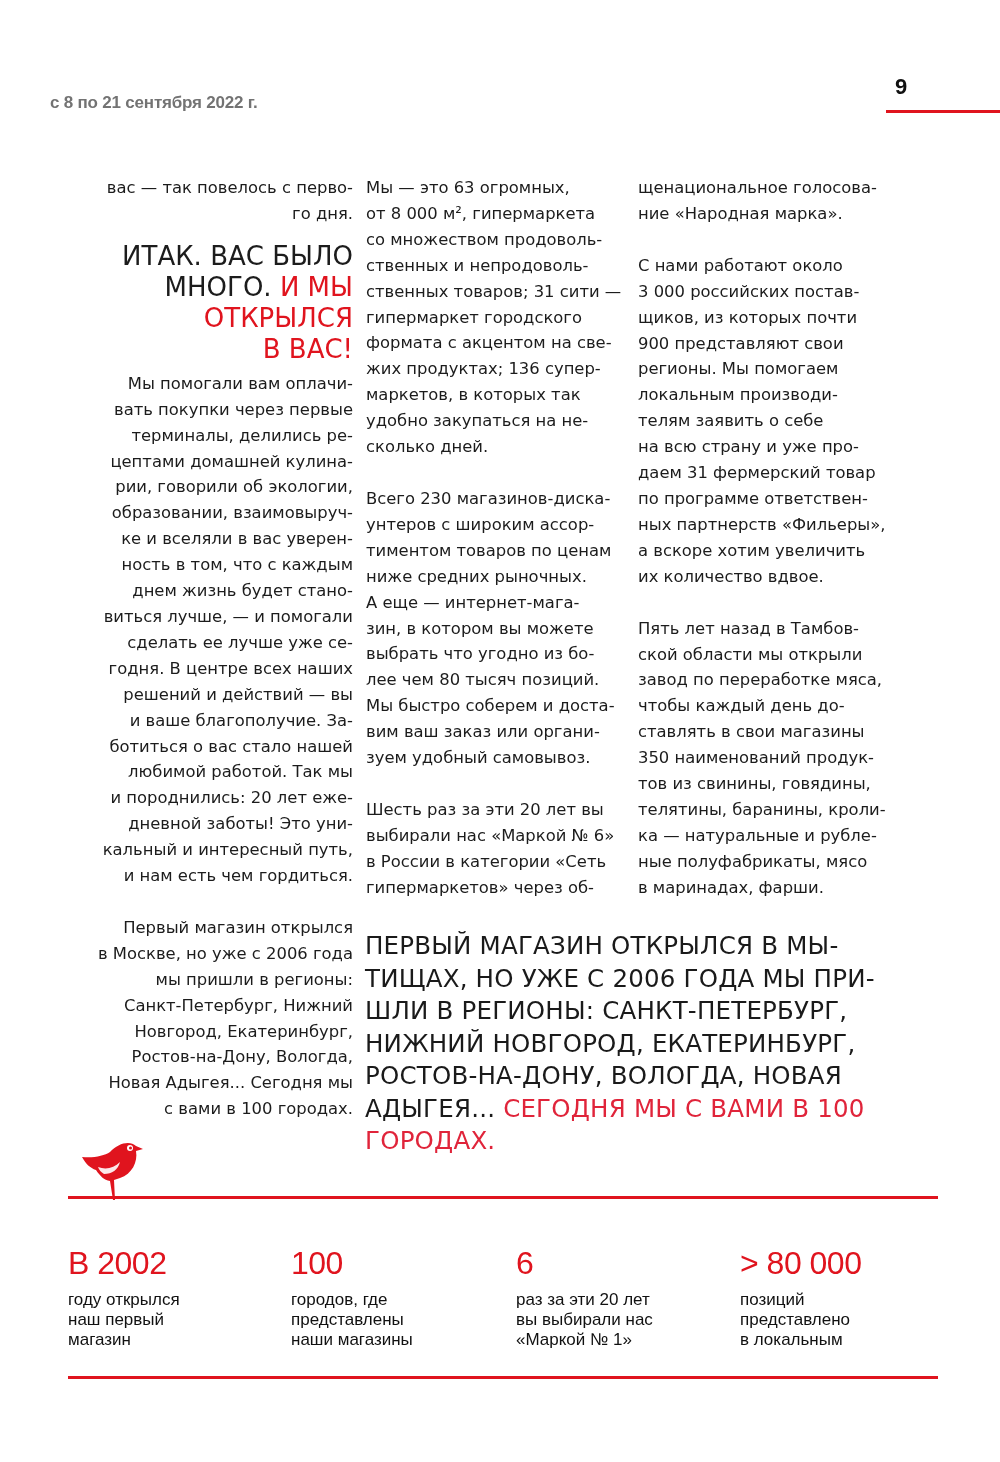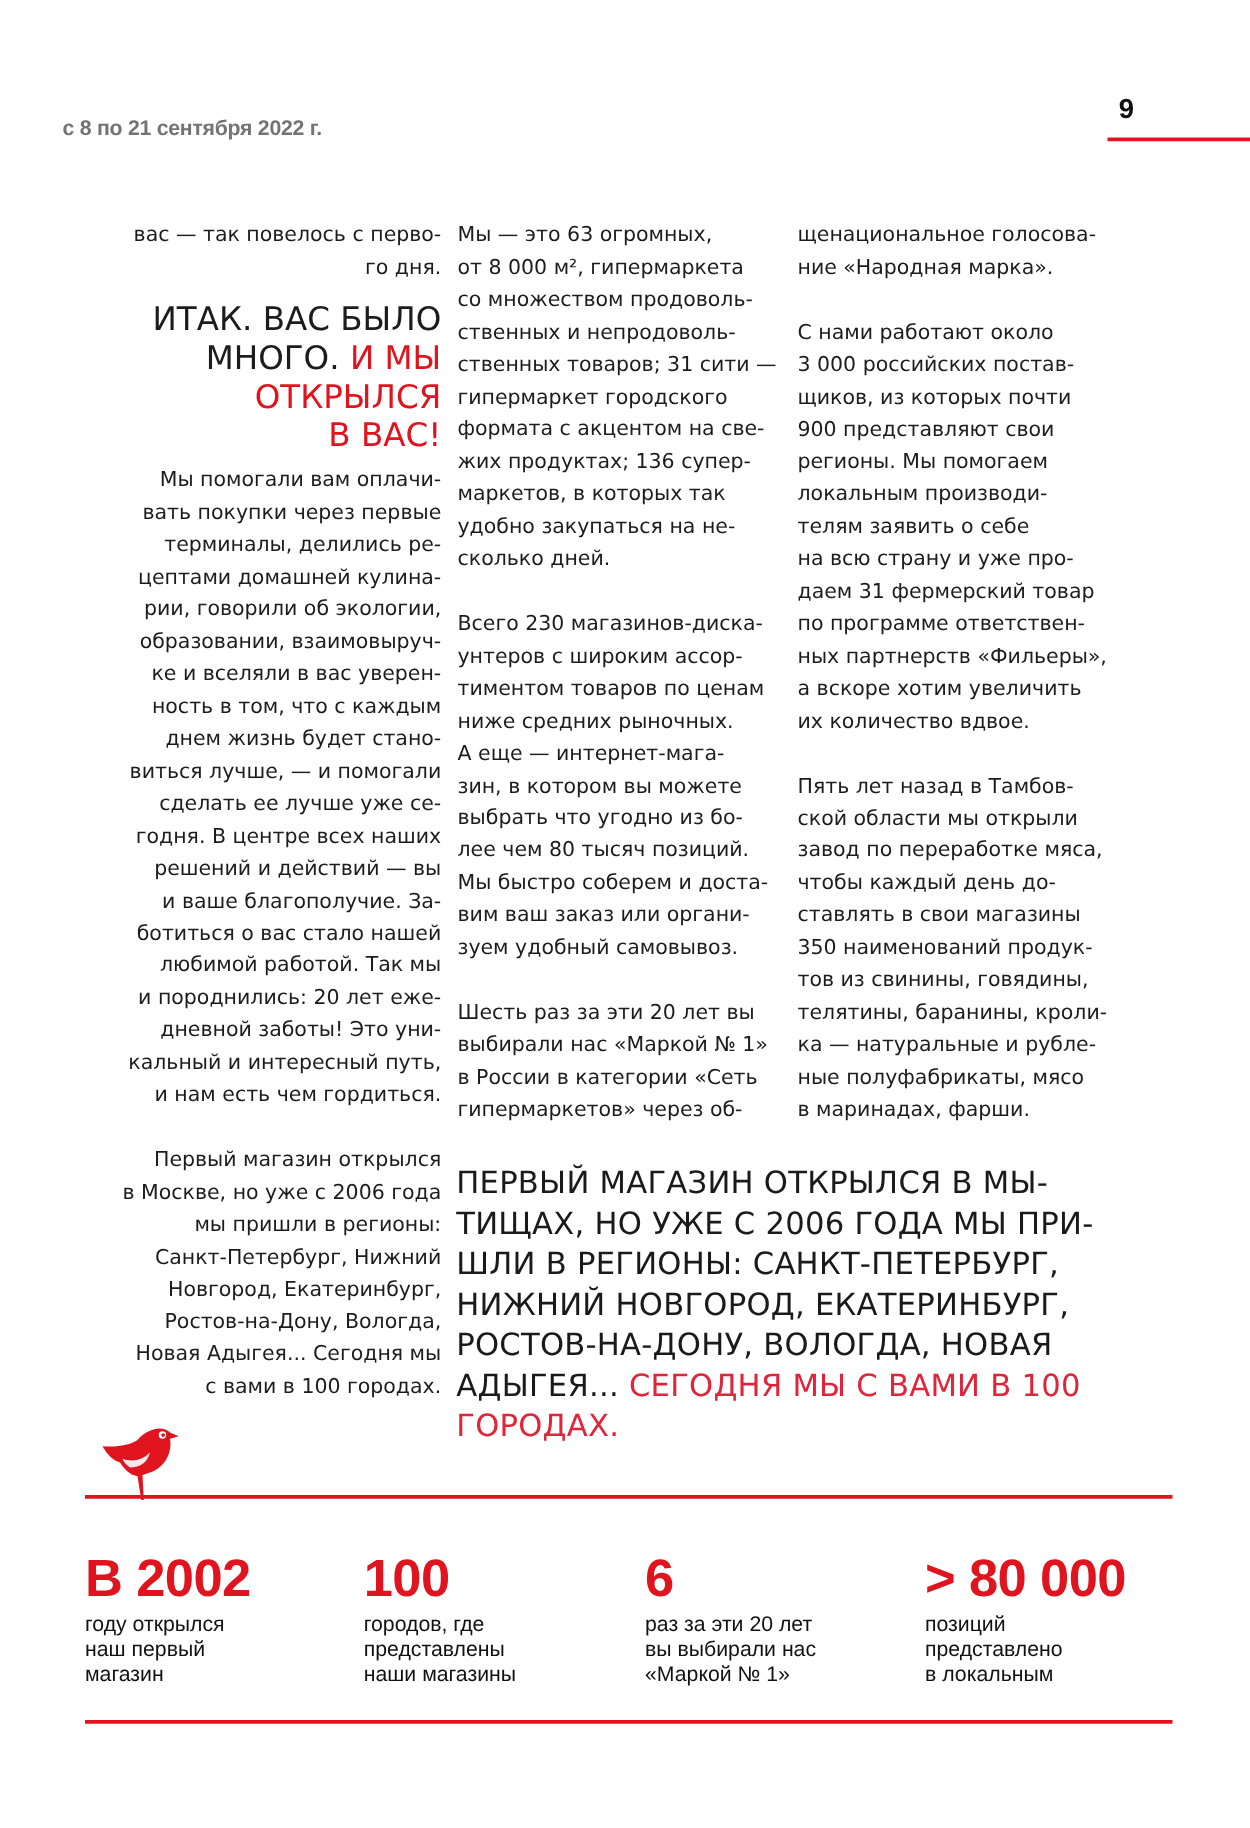--- a/index.html
+++ b/index.html
@@ -17,21 +17,21 @@
   .col3 { left:638px; top:175px; width:285px; }
   .gap { height:26px; }
   .headline { font-size:26px; line-height:31px; margin:14px 0 6px 0; font-weight:normal; white-space:pre-line; }
   .headline .red { color:#e0141e; }
   .quote { position:absolute; left:365px; top:930px; width:540px; font-size:24.5px; line-height:32.5px;
            color:#1a1a1a; letter-spacing:0.2px; }
   .quote .red { color:#e0243a; }
   .bird { position:absolute; left:80px; top:1140px; }
   .rule { position:absolute; left:68px; width:870px; height:3px; background:#e0141e; }
   .stat { position:absolute; top:1240px; width:210px; }
-  .stat .num { font-family:"Liberation Sans", sans-serif; font-weight:bold; font-size:42px;
+  .stat .num { font-family:"Liberation Sans", sans-serif; font-weight:normal; font-size:32px;
                color:#e0141e; line-height:46px; letter-spacing:-0.5px; }
   .stat .desc { font-family:"Liberation Sans", sans-serif; font-weight:normal; font-size:17px;
                 line-height:20px; color:#111; margin-top:4px; white-space:pre-line; }
 </style>
 </head>
 <body>
 
 <div class="date">с 8 по 21 сентября 2022 г.</div>
 <div class="pagenum">9</div>
 <div class="page-rule-top"></div>
@@ -93,21 +93,21 @@
 ниже средних рыночных.
 А еще — интернет-мага-
 зин, в котором вы можете
 выбрать что угодно из бо-
 лее чем 80 тысяч позиций.
 Мы быстро соберем и доста-
 вим ваш заказ или органи-
 зуем удобный самовывоз.</p>
   <div class="gap"></div>
   <p>Шесть раз за эти 20 лет вы
-выбирали нас «Маркой № 1»
+выбирали нас «Маркой № 6»
 в России в категории «Сеть
 гипермаркетов» через об-</p>
 </div>
 
 <div class="col col3">
   <p>щенациональное голосова-
 ние «Народная марка».</p>
   <div class="gap"></div>
   <p>С нами работают около
 3 000 российских постав-

